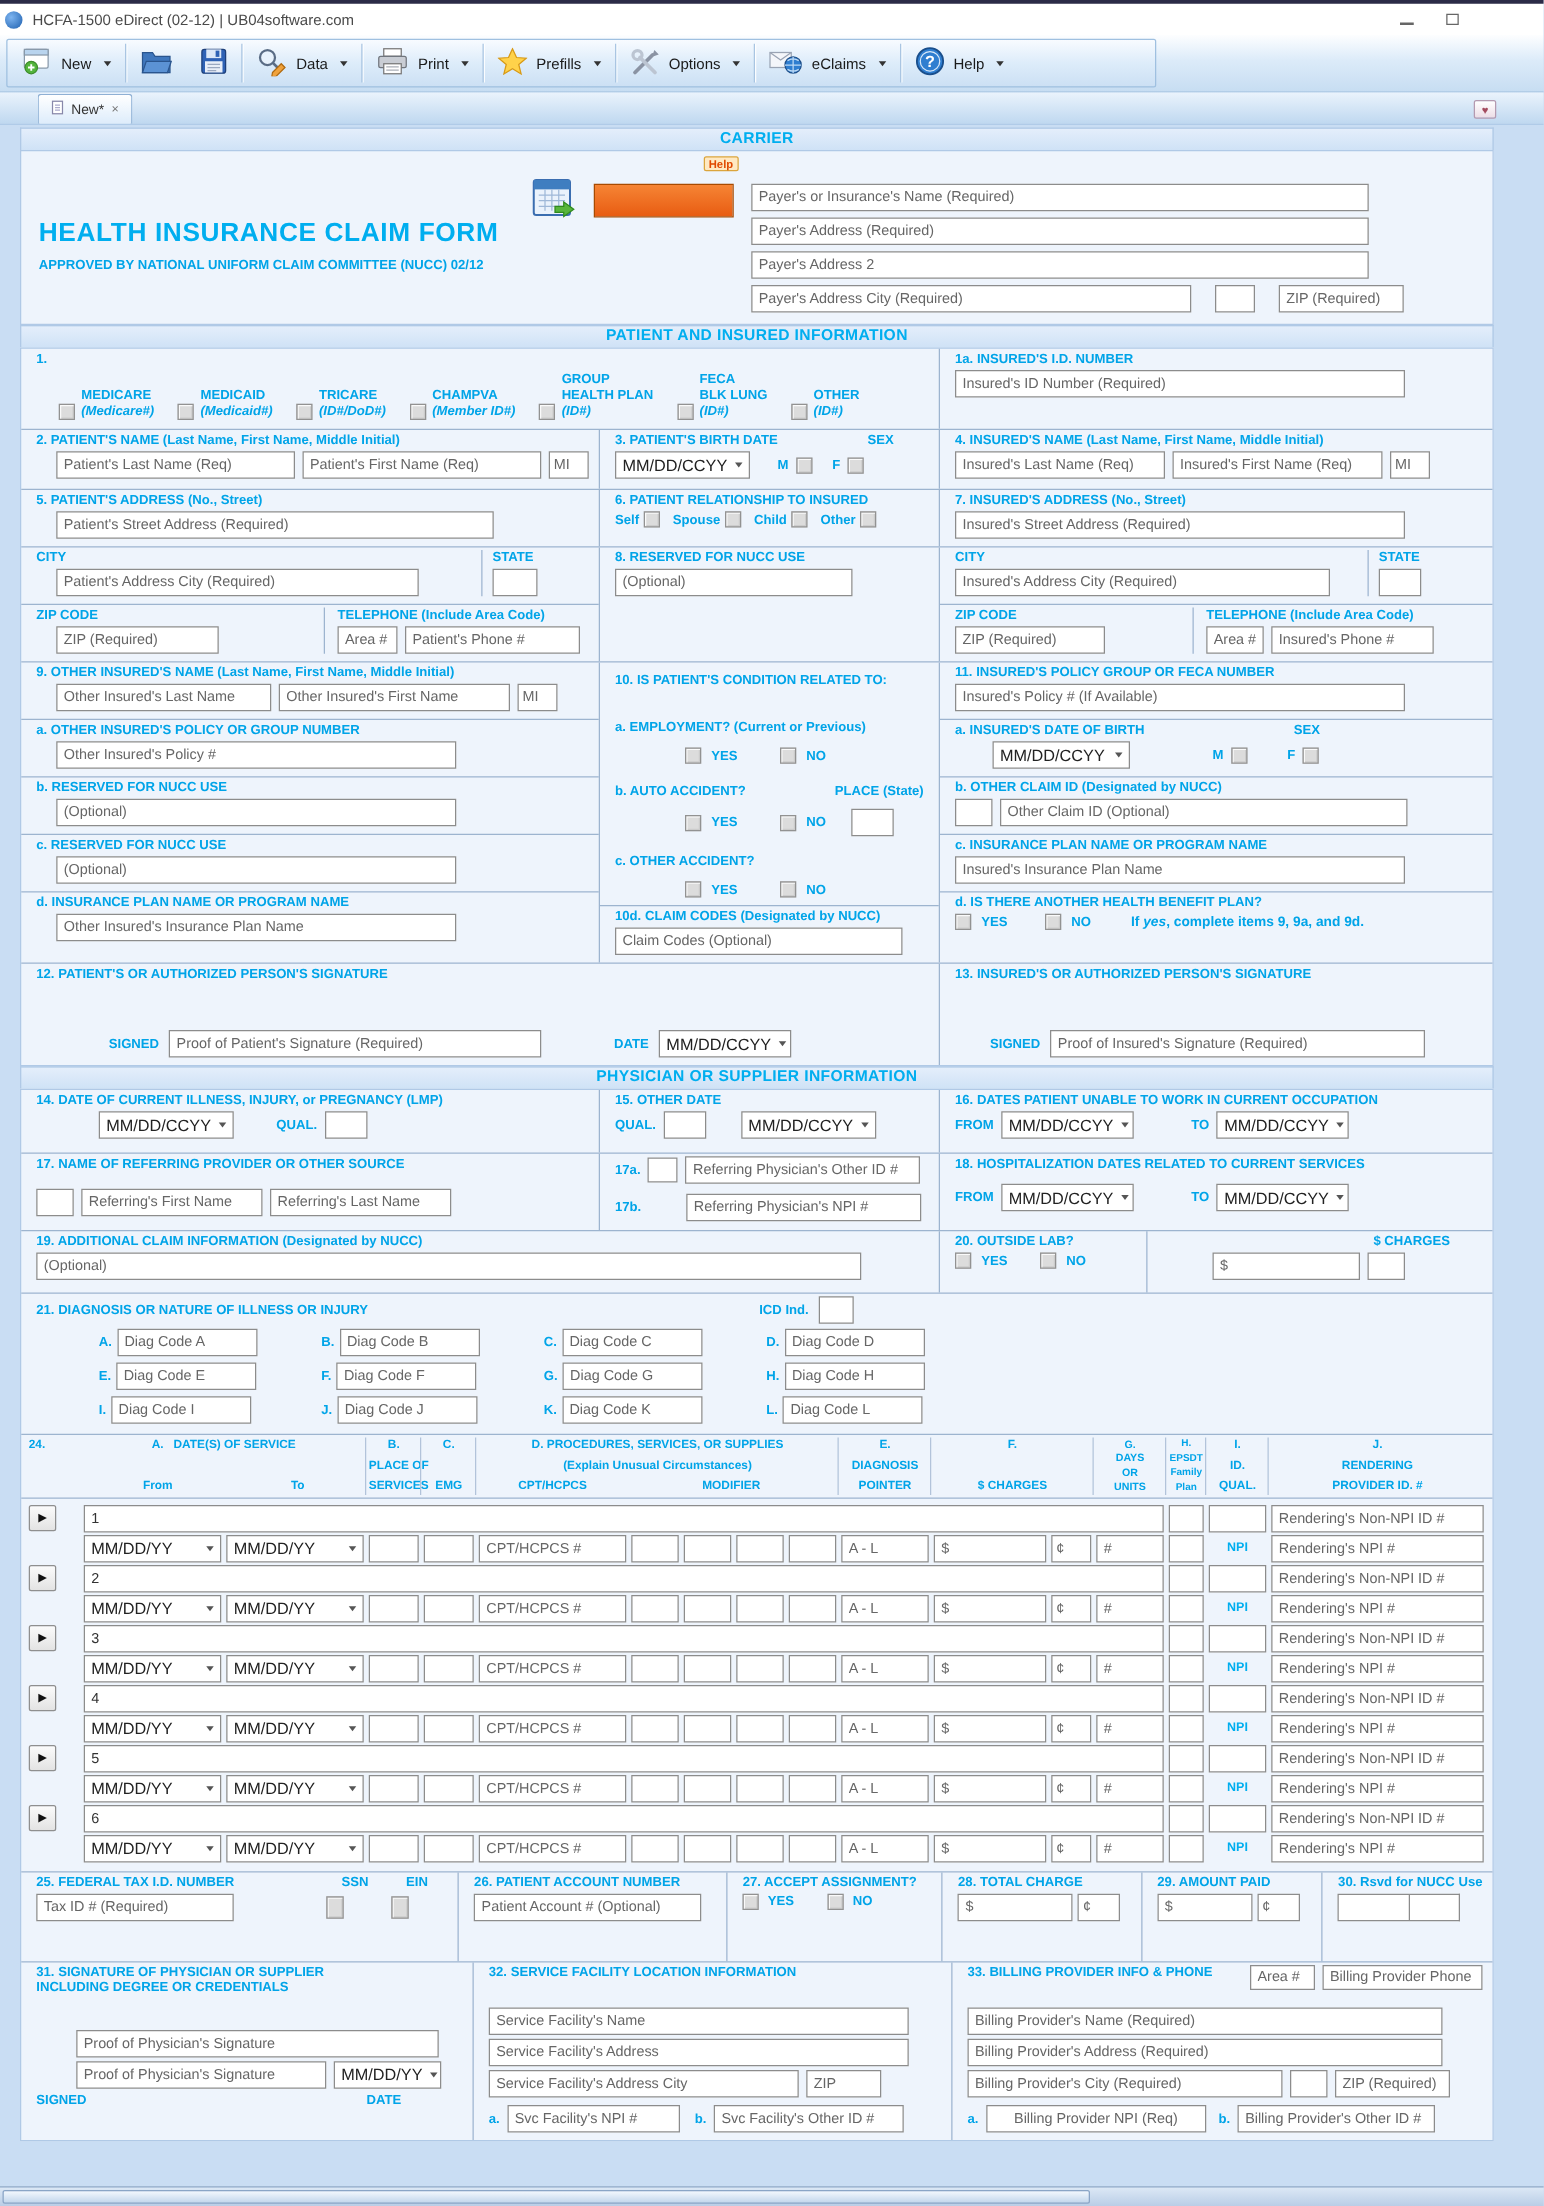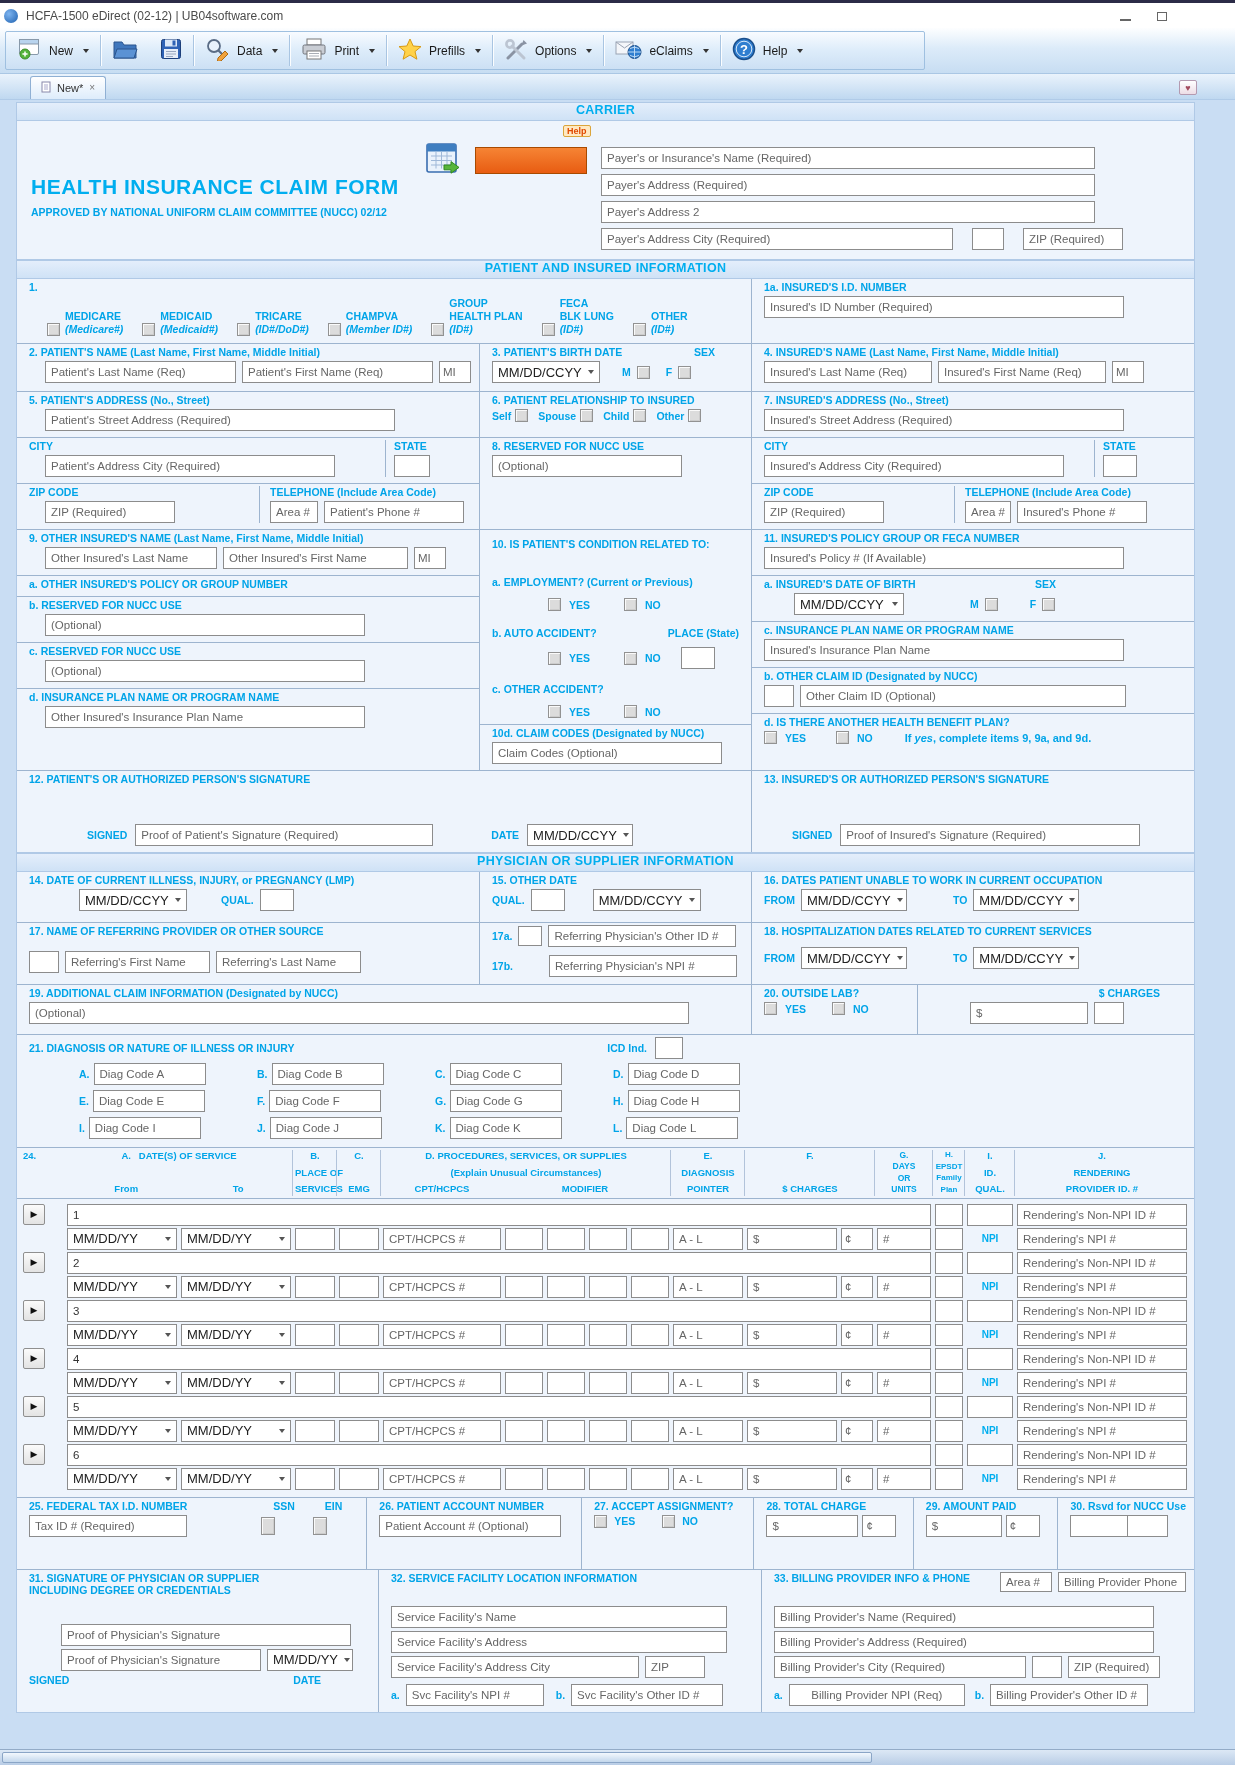--- a/index.html
+++ b/index.html
@@ -439,20 +439,23 @@
         <div class="fc">
           <div class="lbl">9. OTHER INSURED'S NAME (Last Name, First Name, Middle Initial)</div>
           <div class="crow" style="margin-left:16px">
             <input class="inp" style="width: 172px;" placeholder="Other Insured's Last Name">
             <input class="inp" style="width: 185px;" placeholder="Other Insured's First Name">
             <input class="inp" style="width: 32px; padding: 0px 3px;" placeholder="MI">
           </div>
         </div>
         <div class="sub">
           <div class="lbl">a. OTHER INSURED'S POLICY OR GROUP NUMBER</div>
+          <div class="crow" style="margin-left:16px">
+              <input class="inp" style="width: 320px;" placeholder="Other Insured's Policy #">
+            </div>
         </div>
         <div class="sub">
           <div class="lbl">b. RESERVED FOR NUCC USE</div>
           <div class="crow" style="margin-left:16px">
               <input class="inp" style="width: 320px;" placeholder="(Optional)">
             </div>
         </div>
         <div class="sub">
           <div class="lbl">c. RESERVED FOR NUCC USE</div>
           <div class="crow" style="margin-left:16px">
@@ -519,31 +522,31 @@
                 <span>MM/DD/CCYY</span>
                 <span class="car"></span>
               </span>
             <span class="slbl" style="margin-left:60px">M</span>
               <span class="cb"></span>
             <span class="slbl" style="margin-left:26px">F</span>
               <span class="cb"></span>
           </div>
         </div>
         <div class="sub">
+          <div class="lbl">b. OTHER CLAIM ID (Designated by NUCC)</div>
+          <div class="crow">
+            <span class="bx" style="width:30px"></span>
+            <input class="inp" style="width: 326px;" placeholder="Other Claim ID (Optional)">
+          </div>
+        </div>
+        <div class="sub">
           <div class="lbl">c. INSURANCE PLAN NAME OR PROGRAM NAME</div>
           <div class="crow">
               <input class="inp" style="width: 360px;" placeholder="Insured's Insurance Plan Name">
             </div>
-        </div>
-        <div class="sub">
-          <div class="lbl">b. OTHER CLAIM ID (Designated by NUCC)</div>
-          <div class="crow">
-            <span class="bx" style="width:30px"></span>
-            <input class="inp" style="width: 326px;" placeholder="Other Claim ID (Optional)">
-          </div>
         </div>
         <div class="sub" style="flex:1">
           <div class="lbl">d. IS THERE ANOTHER HEALTH BENEFIT PLAN?</div>
           <div class="crow" style="gap:8px">
             <span class="cb"></span>
               <span class="slbl">YES</span>
             <span class="cb" style="margin-left:22px"></span>
               <span class="slbl">NO</span>
             <span class="slbl" style="margin-left:24px;font-size:11px"><span>If </span><span class="note-it">yes</span><span>, complete items 9, 9a, and 9d.</span></span>
           </div>

